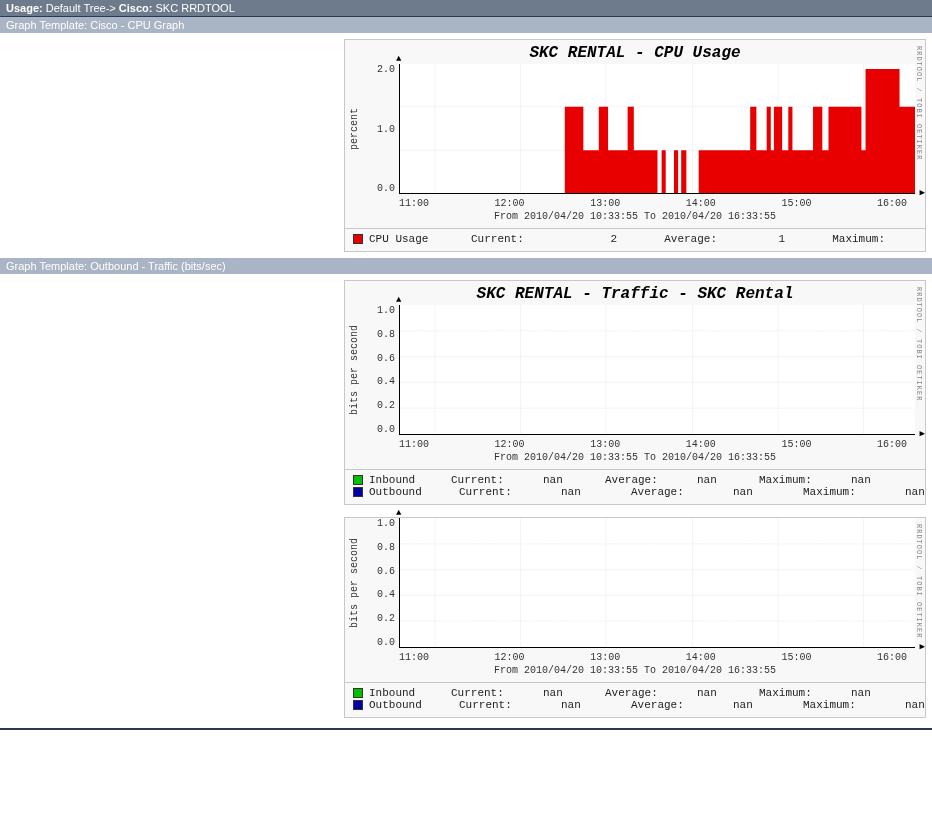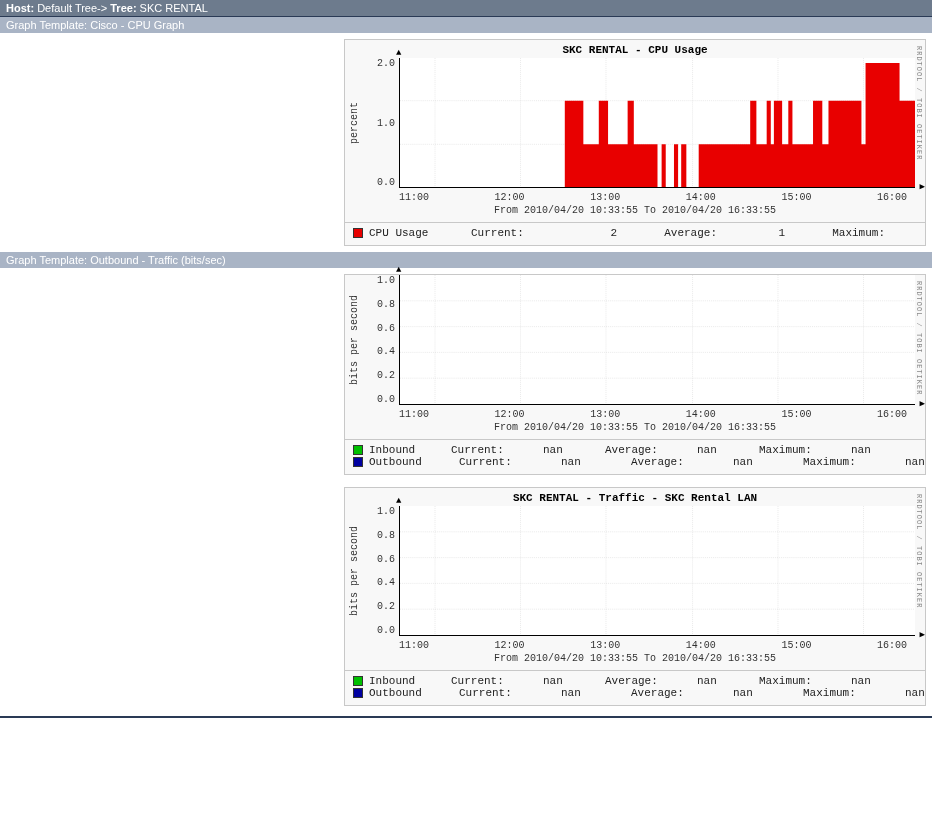--- a/index.html
+++ b/index.html
@@ -4,21 +4,21 @@
 <style>
   * { margin:0; padding:0; box-sizing:border-box; }
   body { font-family: Verdana, Arial, sans-serif; font-size:11px; background:#fff; width:932px; }
   .hdr-bar { background:#6d7b8d; color:#fff; padding:2px 6px; font-size:11px; border-bottom:1px solid #2a3a55; }
   .hdr-bar b { font-weight:bold; }
   .tmpl-bar { background:#a9b4c5; color:#fff; padding:2px 6px; font-size:11px; }
   .tmpl-bar .lbl { font-weight:normal; }
   .graph-row { display:flex; justify-content:flex-end; padding:6px 6px 6px 0; }
   .graph-box { width:582px; border:1px solid #c8c8c8; background:#f8f8f8; position:relative; font-family:Courier New, monospace; font-size:11px; }
   .rrd-sig { position:absolute; right:2px; top:6px; writing-mode:vertical-rl; font-size:7px; letter-spacing:1px; color:#888; }
-  .gtitle { text-align:center; font-weight:bold; font-size:11px; padding:4px 0 2px 0; }
+  .gtitle { text-align:center; font-weight:bold; font-size:16px; padding:4px 0 2px 0;font-style:italic; }
   .plot-wrap { display:flex; padding:0 10px 2px 4px; }
   .ylabel { writing-mode:vertical-rl; transform:rotate(180deg); font-size:10px; text-align:center; width:14px; color:#333; padding:4px 0; }
   .yaxis { display:flex; flex-direction:column; justify-content:space-between; align-items:flex-end; font-size:10px; color:#333; width:36px; padding:0 4px 0 0; }
   .plot { flex:1; position:relative; border-left:1px solid #000; border-bottom:1px solid #000; background:#fff; }
   .grid line { stroke:#d8d8d8; stroke-width:0.5; stroke-dasharray:1,1; }
   .arw { font-size:9px; color:#000; }
   .arw-up { position:absolute; left:-4px; top:-10px; }
   .arw-rt { position:absolute; right:-10px; bottom:-5px; }
   .xaxis { display:flex; justify-content:space-between; font-size:10px; color:#333; padding:2px 4px 0 54px; margin-right:14px; }
   .sub { text-align:center; font-size:10px; color:#333; padding:2px 0 6px 0; }
@@ -26,24 +26,24 @@
   .leg-line { display:flex; align-items:center; gap:6px; white-space:nowrap; }
   .sw { display:inline-block; width:10px; height:10px; border:1px solid #333; flex-shrink:0; }
   .leg-txt { display:flex; gap:12px; }
   .leg-txt span { display:inline-block; }
   .footer-rule { height:2px; background:#2a3a55; margin-top:4px; }
 </style>
 </head>
 <body>
 
 <div class="hdr-bar">
-  <b>Host:</b>
+  <b>Usage:</b>
   <span>Default Tree-&gt;</span>
-  <b>Tree:</b>
-  <span>SKC RENTAL</span>
+  <b>Cisco:</b>
+  <span>SKC RRDTOOL</span>
 </div>
 
 <div class="tmpl-bar">
   <span class="lbl">Graph Template:</span>
   <span>Cisco - CPU Graph</span>
 </div>
 
 <div class="graph-row">
   <div class="graph-box">
     <div class="rrd-sig">RRDTOOL / TOBI OETIKER</div>
@@ -100,20 +100,21 @@
 </div>
 
 <div class="tmpl-bar">
   <span class="lbl">Graph Template:</span>
   <span>Outbound - Traffic (bits/sec)</span>
 </div>
 
 <div class="graph-row">
   <div class="graph-box">
     <div class="rrd-sig">RRDTOOL / TOBI OETIKER</div>
+    <div class="gtitle">SKC RENTAL - Traffic - SKC Rental</div>
     <div class="plot-wrap">
       <div class="ylabel">bits per second</div>
       <div class="yaxis" style="height:130px;">
         <span>1.0</span>
         <span>0.8</span>
         <span>0.6</span>
         <span>0.4</span>
         <span>0.2</span>
         <span>0.0</span>
       </div>
@@ -170,21 +171,20 @@
           <span style="width:50px;">nan</span>
         </div>
       </div>
     </div>
   </div>
 </div>
 
 <div class="graph-row">
   <div class="graph-box">
     <div class="rrd-sig">RRDTOOL / TOBI OETIKER</div>
-    <div class="gtitle">SKC RENTAL - Traffic - SKC Rental LAN</div>
     <div class="plot-wrap">
       <div class="ylabel">bits per second</div>
       <div class="yaxis" style="height:130px;">
         <span>1.0</span>
         <span>0.8</span>
         <span>0.6</span>
         <span>0.4</span>
         <span>0.2</span>
         <span>0.0</span>
       </div>

